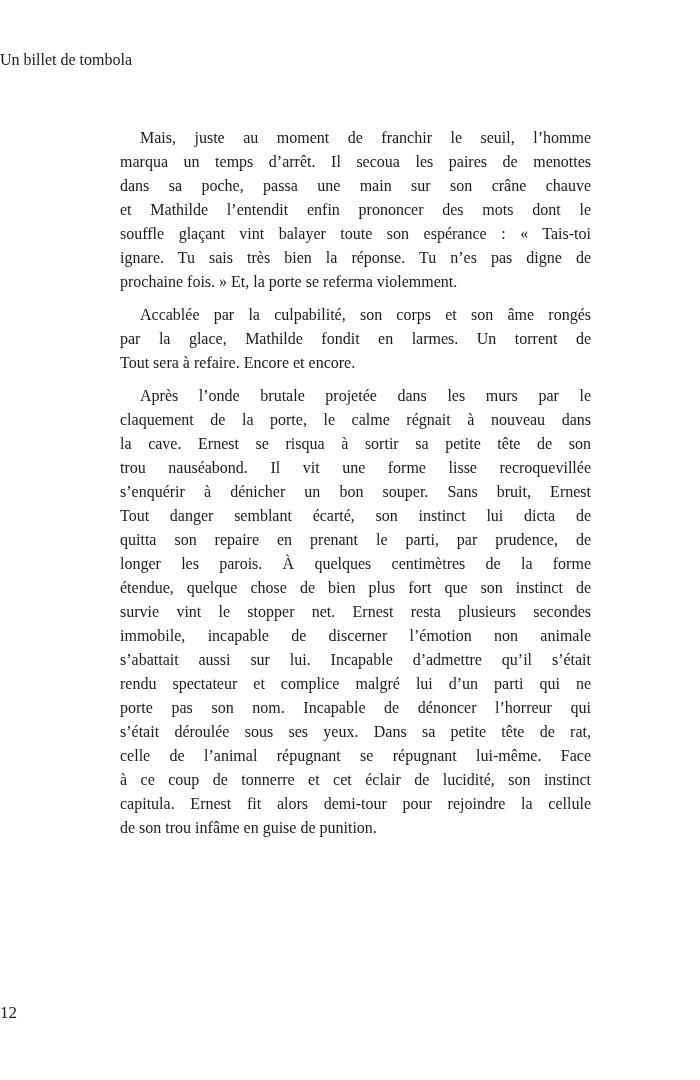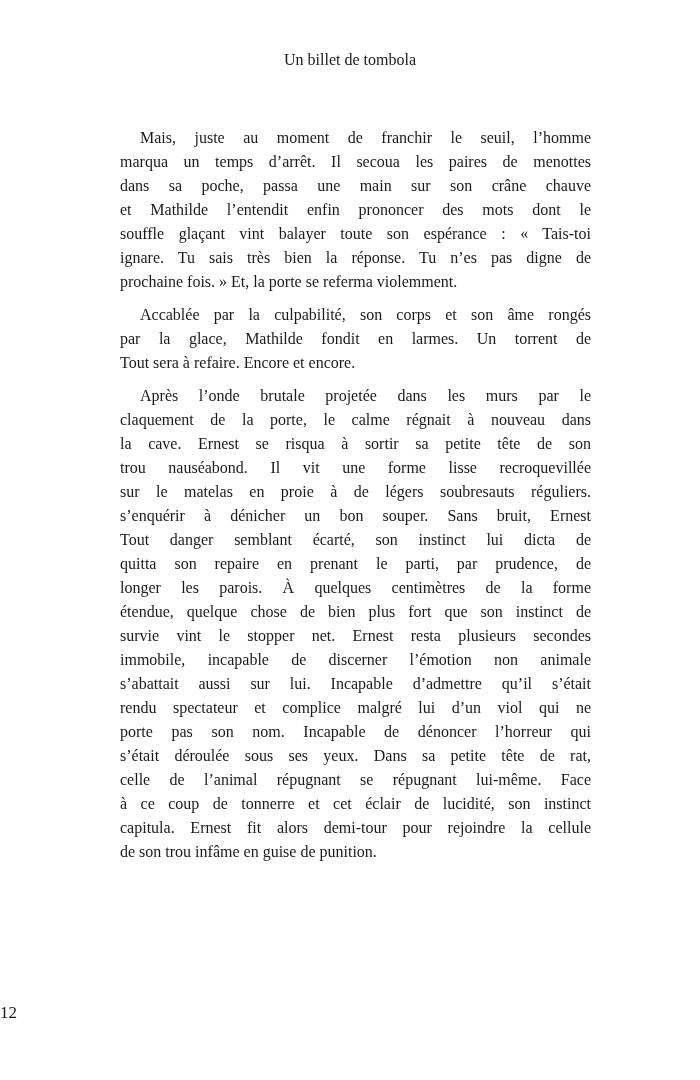--- a/index.html
+++ b/index.html
@@ -13,21 +13,21 @@
       position: relative;
       overflow: hidden;
       font-family: "Liberation Serif", "DejaVu Serif", serif;
       color: #1a1a1a;
     }
     .running-head {
       position: absolute;
       top: 50px;
       left: 0;
       width: 700px;
-      text-align: center;
+      text-align: left;
       font-size: 16px;
       line-height: 20px;
     }
     .text-block {
       position: absolute;
       top: 126px;
       left: 100px;
       width: 491px;
       font-size: 16px;
       line-height: 24px;
@@ -82,30 +82,29 @@
   <p class="para">
     <span class="line first">Accablée par la culpabilité, son corps et son âme rongés</span>
     <span class="line">par la glace, Mathilde fondit en larmes. Un torrent de</span>
     <span class="line last">Tout sera à refaire. Encore et encore.</span>
   </p>
   <p class="para">
     <span class="line first">Après l’onde brutale projetée dans les murs par le</span>
     <span class="line">claquement de la porte, le calme régnait à nouveau dans</span>
     <span class="line">la cave. Ernest se risqua à sortir sa petite tête de son</span>
     <span class="line">trou nauséabond. Il vit une forme lisse recroquevillée</span>
-    <span class="line">sur le matelas en proie à de légers soubresauts réguliers.</span>
     <span class="line">s’enquérir à dénicher un bon souper. Sans bruit, Ernest</span>
     <span class="line">Tout danger semblant écarté, son instinct lui dicta de</span>
     <span class="line">quitta son repaire en prenant le parti, par prudence, de</span>
     <span class="line">longer les parois. À quelques centimètres de la forme</span>
     <span class="line">étendue, quelque chose de bien plus fort que son instinct de</span>
     <span class="line">survie vint le stopper net. Ernest resta plusieurs secondes</span>
     <span class="line">immobile, incapable de discerner l’émotion non animale</span>
     <span class="line">s’abattait aussi sur lui. Incapable d’admettre qu’il s’était</span>
-    <span class="line">rendu spectateur et complice malgré lui d’un viol qui ne</span>
+    <span class="line">rendu spectateur et complice malgré lui d’un parti qui ne</span>
     <span class="line">porte pas son nom. Incapable de dénoncer l’horreur qui</span>
     <span class="line">s’était déroulée sous ses yeux. Dans sa petite tête de rat,</span>
     <span class="line">celle de l’animal répugnant se répugnant lui-même. Face</span>
     <span class="line">à ce coup de tonnerre et cet éclair de lucidité, son instinct</span>
     <span class="line">capitula. Ernest fit alors demi-tour pour rejoindre la cellule</span>
     <span class="line last">de son trou infâme en guise de punition.</span>
   </p>
 </div>
 
 <div class="folio">12</div>

